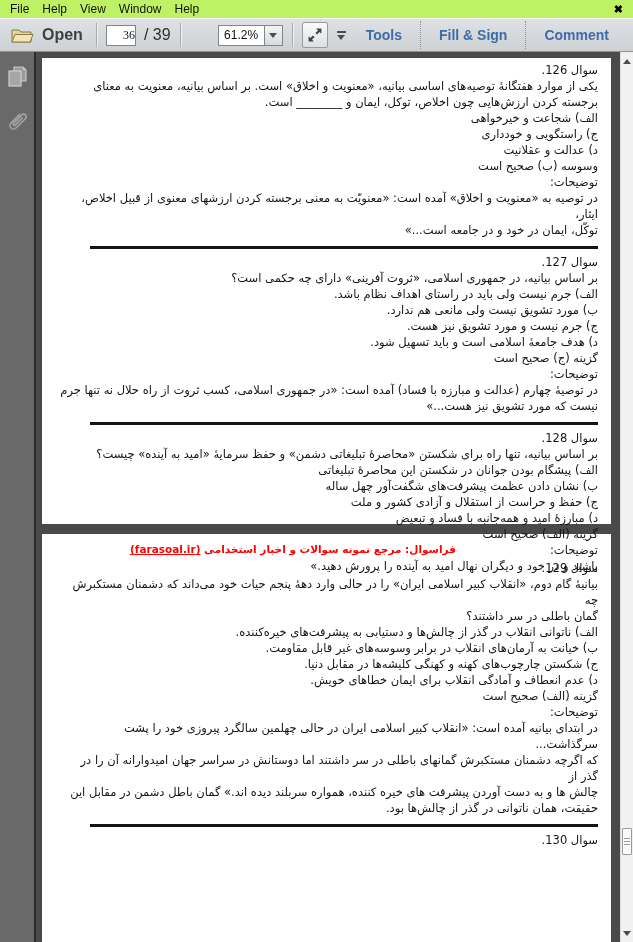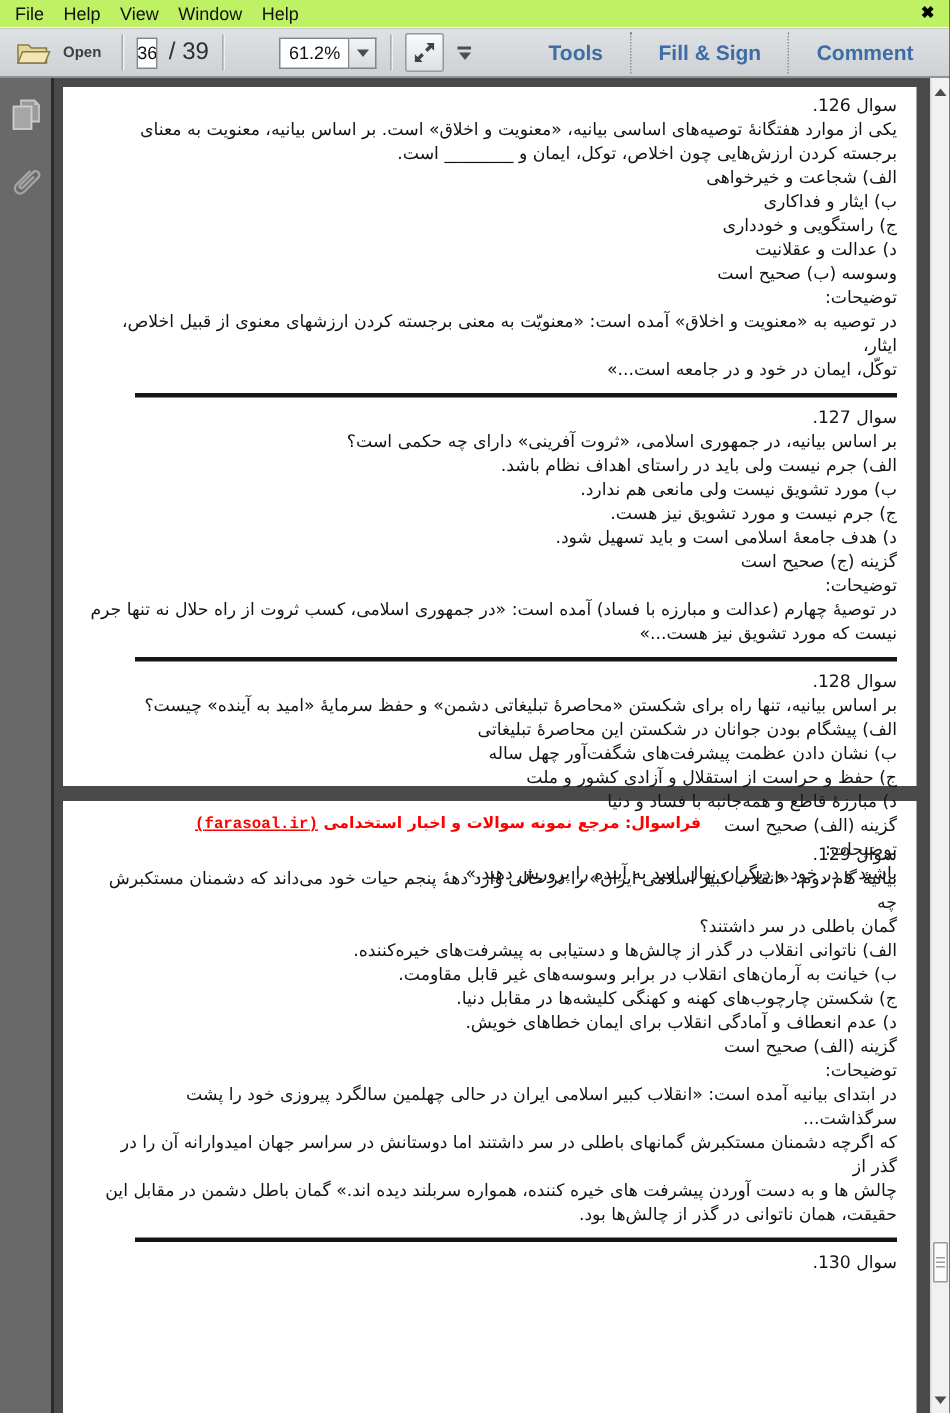--- a/index.html
+++ b/index.html
@@ -26,24 +26,24 @@
   .toolbar {
     height: 34px;
     background: linear-gradient(#dfe2e4, #cdd1d4);
     border-top: 1px solid #fcfcfc;
     border-bottom: 1px solid #8f9396;
     display: flex; align-items: center;
     padding: 0 6px;
   }
   .tb-sep { width: 1px; height: 24px; background: #a7abae; margin: 0 9px; box-shadow: 1px 0 0 #eef0f1; }
   .open-btn { display: flex; align-items: center; gap: 8px; padding: 2px 4px; border-radius: 3px; }
-  .open-label { font-weight: bold; font-size: 10px; color: #3f3f3f; }
+  .open-label { font-weight: bold; font-size: 16px; color: #3f3f3f; }
   .page-input {
-    width: 14px; height: 21px; background: #fff; border: 1px solid #7f868c;
-    font-size: 12px; text-align: left; font-family: Liberation Sans, sans-serif; color: #111;
+    width: 30px; height: 21px; background: #fff; border: 1px solid #7f868c;
+    font-size: 12px; text-align: right; font-family: Liberation Serif, serif; color: #111;
   }
   .page-total { font-size: 16px; color: #2e2e2e; margin-left: 8px; }
   .zoom-group { display: flex; align-items: center; padding-left: 28px; }
   .zoom-box {
     width: 47px; height: 21px; background: #fff; border: 1px solid #7f868c;
     font-size: 12px; color: #111; display: flex; align-items: center; justify-content: center;
   }
   .zoom-drop {
     width: 18px; height: 21px; border: 1px solid #7f868c; border-left: none;
     background: linear-gradient(#f3f4f5, #d8dbdd);
@@ -80,21 +80,21 @@
     font-family: "DejaVu Sans", sans-serif;
     font-size: 11.5px; line-height: 16px; color: #141414;
     padding: 4px 13px 0 18px;
   }
   .pdf-page:first-child { margin-top: 6px; height: 466px; margin-bottom: 10px; }
   .pdf-page:nth-child(2) { min-height: 420px; padding-top: 8px; }
   .line { min-height: 16px; }
   .divider { height: 3px; background: #141414; margin: 8px 30px 5px 30px; margin-right: 0; }
   .page-header { font-size: 10.5px; font-weight: bold; color: #ff0000; line-height: 14px;
     padding-left: 70px; text-align: left; margin-bottom: 4px; direction: rtl; }
-  .site-link { text-decoration: underline; cursor: pointer; font-family: Liberation Mono, monospace; }
+  .site-link { text-decoration: underline; cursor: pointer; }
 
   
   .scrollbar {
     width: 13px; background: #f1f1f1; flex: none; position: relative;
     border-left: 1px solid #dcdcdc;
   }
   .sb-arrow { position: absolute; left: 0; width: 100%; height: 14px;
     display: flex; align-items: center; justify-content: center; }
   .sb-up { top: 2px; }
   .sb-down { bottom: 2px; }
@@ -189,21 +189,20 @@
   </div>
 
   <div class="doc-area">
     <div id="pdf-page-list">
         <div class="pdf-page">
           <div class="question">
             <div class="line q-num">سوال 126.</div>
             <div class="line">یکی از موارد هفتگانهٔ توصیه‌های اساسی بیانیه، «معنویت و اخلاق» است. بر اساس بیانیه، معنویت به معنای</div>
             <div class="line">برجسته کردن ارزش‌هایی چون اخلاص، توکل، ایمان و ________ است.</div>
             <div class="line">الف) شجاعت و خیرخواهی</div>
-            <div class="line">ب) ایثار و فداکاری</div>
             <div class="line">ج) راستگویی و خودداری</div>
             <div class="line">د) عدالت و عقلانیت</div>
             <div class="line">وسوسه (ب) صحیح است</div>
             <div class="line">توضیحات:</div>
             <div class="line">در توصیه به «معنویت و اخلاق» آمده است: «معنویّت به معنی برجسته کردن ارزشهای معنوی از قبیل اخلاص، ایثار،</div>
             <div class="line">توکّل، ایمان در خود و در جامعه است...»</div>
           </div>
           <div class="divider"></div>
           <div class="question">
             <div class="line q-num">سوال 127.</div>
@@ -217,21 +216,21 @@
             <div class="line">در توصیهٔ چهارم (عدالت و مبارزه با فساد) آمده است: «در جمهوری اسلامی، کسب ثروت از راه حلال نه تنها جرم</div>
             <div class="line">نیست که مورد تشویق نیز هست...»</div>
           </div>
           <div class="divider"></div>
           <div class="question">
             <div class="line q-num">سوال 128.</div>
             <div class="line">بر اساس بیانیه، تنها راه برای شکستن «محاصرهٔ تبلیغاتی دشمن» و حفظ سرمایهٔ «امید به آینده» چیست؟</div>
             <div class="line">الف) پیشگام بودن جوانان در شکستن این محاصرهٔ تبلیغاتی</div>
             <div class="line">ب) نشان دادن عظمت پیشرفت‌های شگفت‌آور چهل ساله</div>
             <div class="line">ج) حفظ و حراست از استقلال و آزادی کشور و ملت</div>
-            <div class="line">د) مبارزهٔ قاطع و همه‌جانبه با فساد و دنیا</div>
+            <div class="line">د) مبارزهٔ امید و همه‌جانبه با فساد و تبعیض</div>
             <div class="line">گزینه (الف) صحیح است</div>
             <div class="line">توضیحات:</div>
             <div class="line">باشید و در خود و دیگران نهال امید به آینده را پرورش دهید.»</div>
           </div>
           <div class="divider"></div>
         </div>
         <div class="pdf-page">
           <div class="page-header"><span>فراسوال: مرجع نمونه سوالات و اخبار استخدامی </span><span class="site-link">(farasoal.ir)</span></div>
           <div class="question">
             <div class="line q-num">سوال 129.</div>

